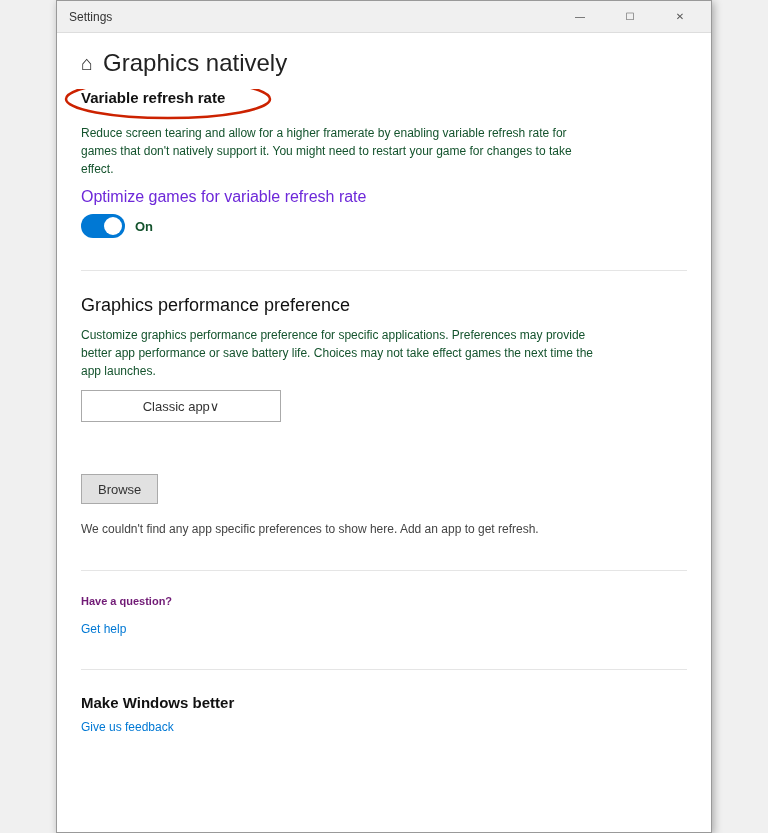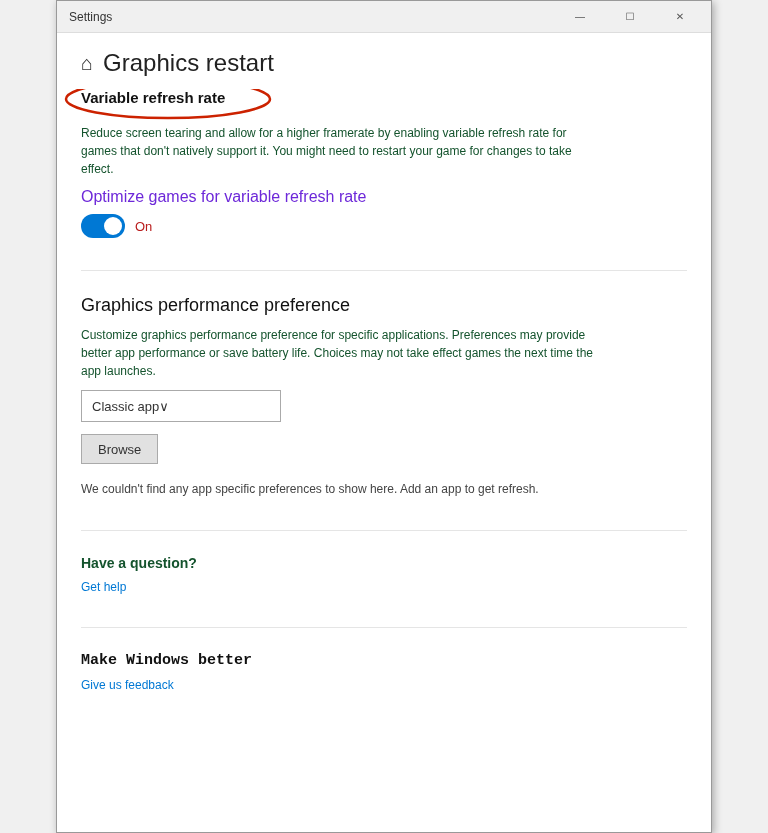--- a/index.html
+++ b/index.html
@@ -143,21 +143,22 @@
       background: white;
       border-radius: 50%;
       position: absolute;
       top: 3px;
       right: 3px;
       transition: left 0.2s;
     }
 
     .toggle-label {
       font-size: 13px;
-      color: #b91c1c;
+      color: #14532d;
+      font-weight: bold;
     }
 
     .section-title-large {
       font-size: 18px;
       font-weight: 400;
       color: #111;
       margin-bottom: 10px;
     }
 
     .choose-label {
@@ -166,37 +167,38 @@
       margin-bottom: 8px;
     }
 
     .dropdown {
       width: 200px;
       height: 32px;
       border: 1px solid #aaa;
       background: white;
       display: flex;
       align-items: center;
-      justify-content: flex-start;
+      justify-content: center;
       padding: 0 10px;
       font-size: 13px;
       color: #333;
       cursor: pointer;
       margin-bottom: 12px;
     }
 
     .browse-btn {
       height: 30px;
       padding: 0 16px;
       background: #e1e1e1;
       border: 1px solid #aaa;
       font-size: 13px;
       color: #333;
       cursor: pointer;
       margin-bottom: 16px;
+      margin-top: 40px;
     }
 
     .empty-state-text {
       font-size: 12px;
       color: #444;
       line-height: 1.5;
       max-width: 520px;
     }
 
     .divider {
@@ -206,32 +208,31 @@
     }
 
     .link {
       font-size: 12px;
       color: #0078d4;
       cursor: pointer;
       text-decoration: none;
     }
 
     .question-title {
-      font-size: 14px;
+      font-size: 11px;
       font-weight: 600;
-      color: #14532d;
-      margin-bottom: 6px;
+      color: #701a75;
+      margin-bottom: 12px;
     }
 
     .windows-better-title {
       font-size: 15px;
       font-weight: 600;
       color: #111;
       margin-bottom: 6px;
-      font-family: Liberation Mono, monospace;
     }
   </style>
 </head>
 <body>
 
 <div class="window">
 
   <div class="title-bar">
     <div class="title-bar-left">
       <span>Settings</span>
@@ -240,21 +241,21 @@
       <button class="title-bar-btn">—</button>
       <button class="title-bar-btn">☐</button>
       <button class="title-bar-btn close">✕</button>
     </div>
   </div>
 
   <div class="content-area">
 
     <div class="page-header">
       <span class="home-icon">⌂</span>
-      <span class="page-title">Graphics restart</span>
+      <span class="page-title">Graphics natively</span>
     </div>
 
     <div class="main-content">
 
       <div class="section">
         <div style="position: relative; display: inline-block; margin-bottom: 10px;">
           <span class="section-title">Variable refresh rate</span>
           
           <svg style="position:absolute; top:-12px; left:-18px; width:220px; height:48px; pointer-events:none;">
             <ellipse cx="105" cy="22" rx="102" ry="19" fill="none" stroke="#cc2200" stroke-width="2.5"></ellipse>

